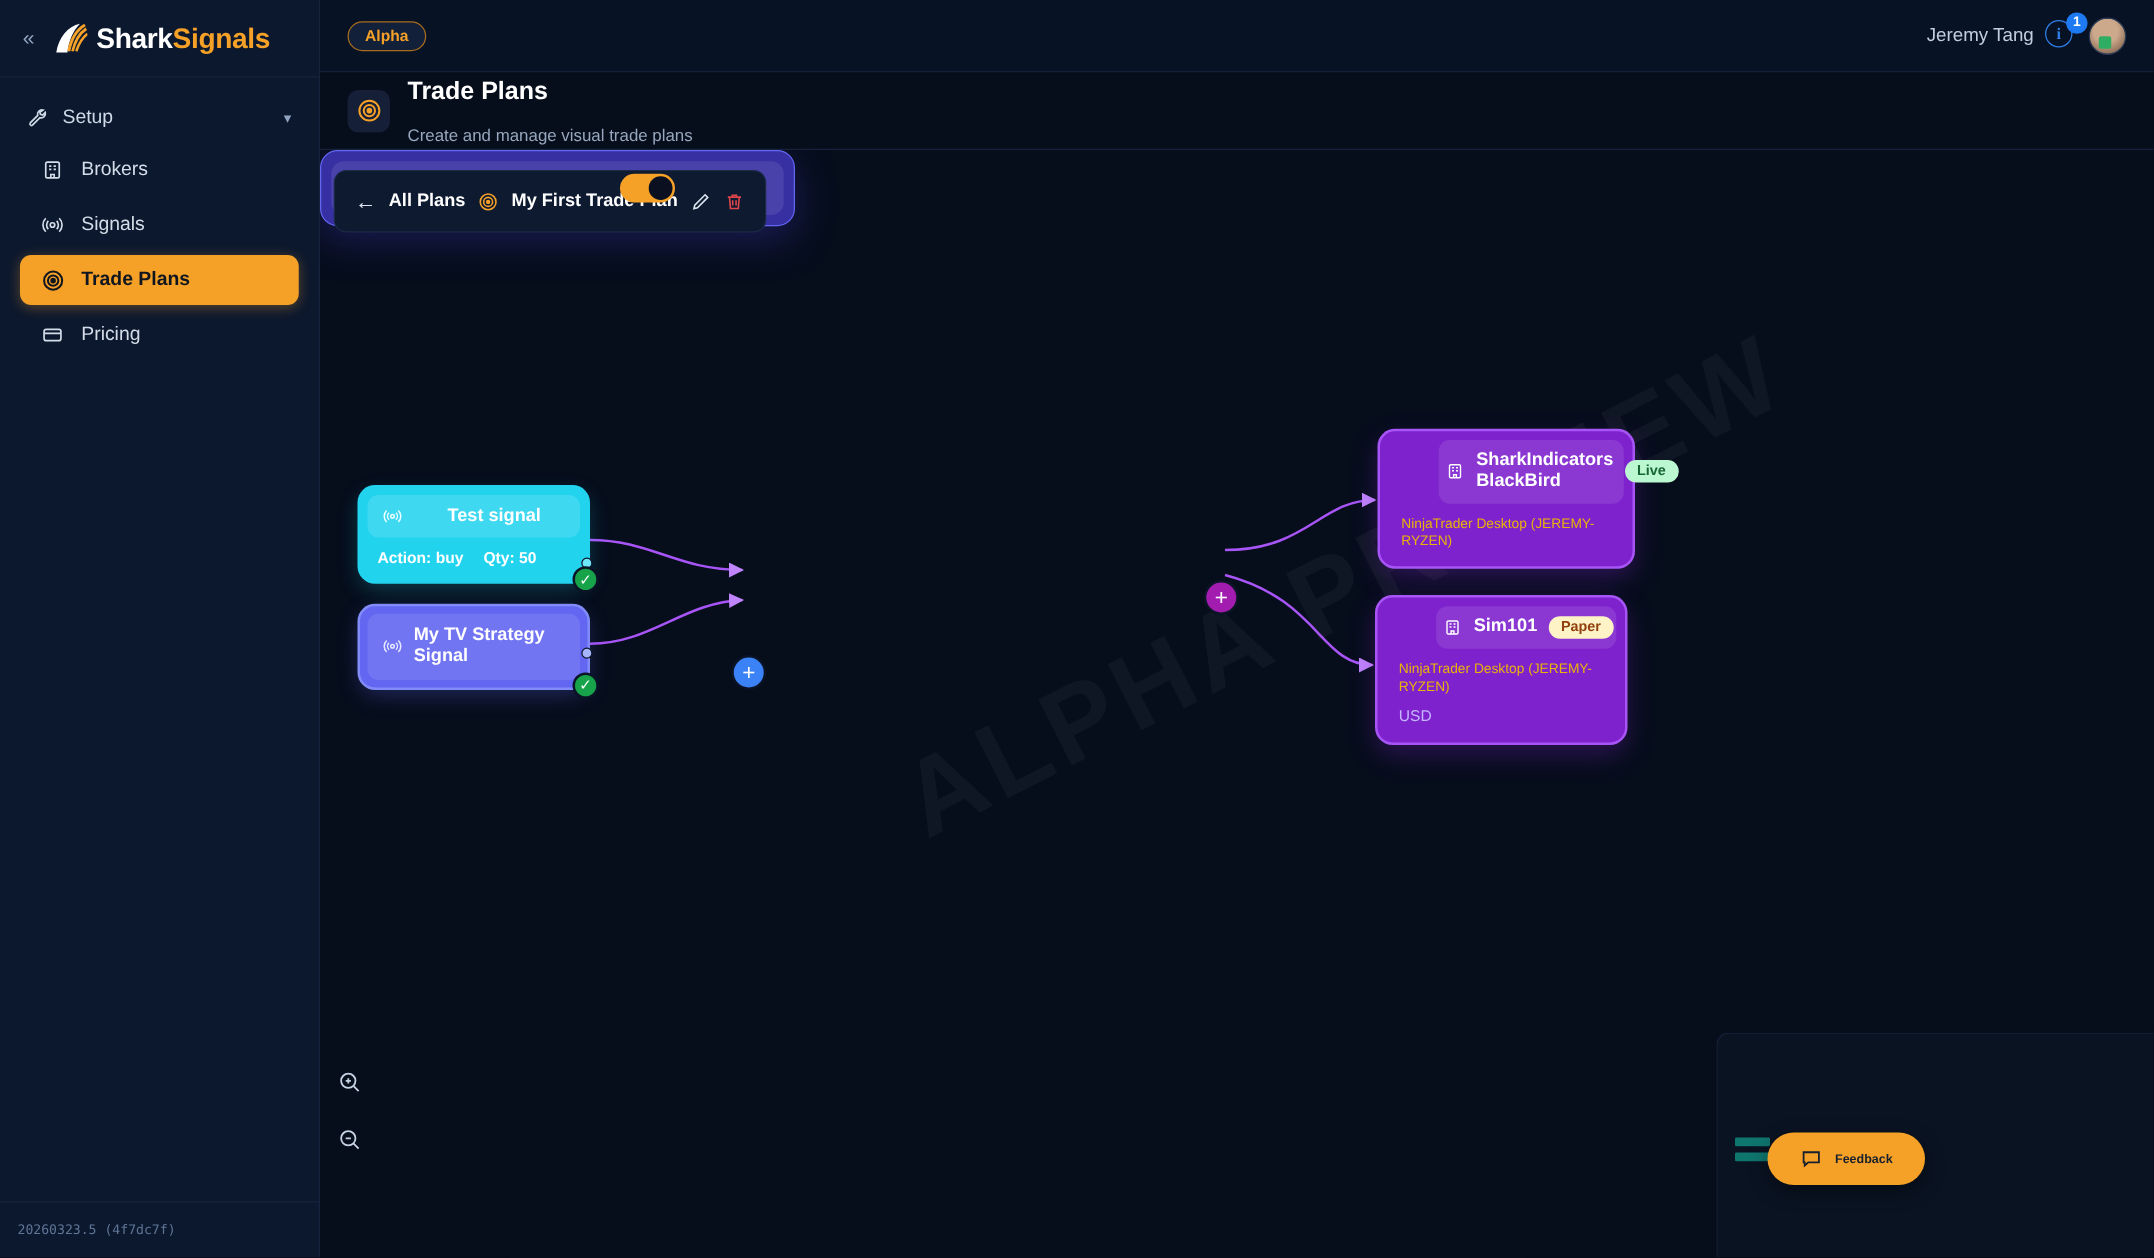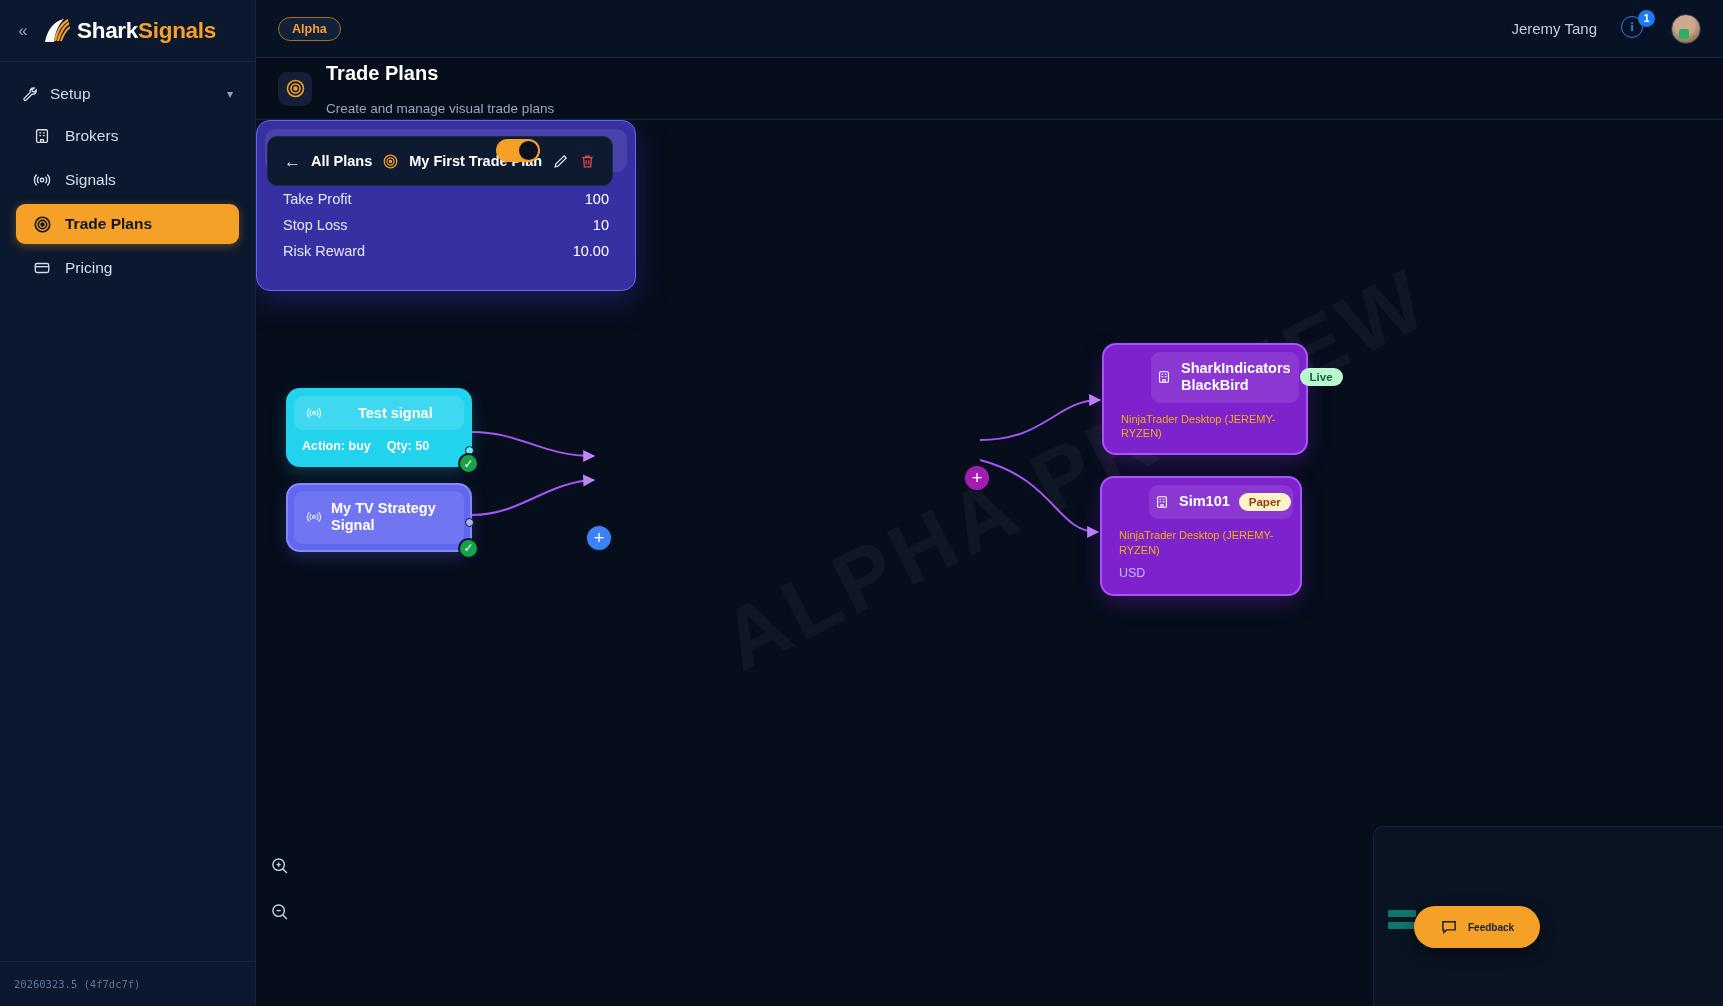--- a/index.html
+++ b/index.html
@@ -58,21 +58,21 @@
   
   #topbar {
     position: absolute; left: 256px; top: 0; right: 0; height: 58px;
     background: #081225; border-bottom: 1px solid #18263f;
     display: flex; align-items: center; padding: 0 22px;
   }
   .alpha-pill {
     border: 1px solid #a86c1d; color: #f5a027; background: #13203a;
     font-size: 12.5px; font-weight: 600; padding: 4px 13px; border-radius: 14px;
   }
-  #topbar-right { margin-left: auto; display: flex; align-items: center; gap: 24px; }
+  #topbar-right { margin-left: auto; display: flex; align-items: center; gap: 9px; }
   .user-name { color: #c2cedf; font-size: 15px; }
   .info-wrap { position: relative; width: 26px; height: 26px; }
   .info-circle {
     width: 22px; height: 22px; border-radius: 50%;
     border: 1.8px solid #2f7fe8; color: #2f7fe8;
     font-size: 13px; font-weight: bold; font-family: "Liberation Serif", serif;
     display: flex; align-items: center; justify-content: center; cursor: pointer;
   }
   .info-badge {
     position: absolute; top: -6px; right: -8px; min-width: 17px; height: 17px;
@@ -440,34 +440,20 @@
               <circle cx="10" cy="10" r="4.3"></circle>
               <circle cx="10" cy="10" r="1.4" fill="#ffffff"></circle>
           </svg>
         </span>
         <span class="plan-title">My First Trade Plan</span>
         <div class="toggle">
           <div class="knob"></div>
         </div>
         <span class="enabled-pill">Enabled</span>
       </div>
-      <div class="plan-rows">
-        <div class="plan-row">
-          <span>Take Profit</span>
-          <span class="val">100</span>
-        </div>
-        <div class="plan-row">
-          <span>Stop Loss</span>
-          <span class="val">10</span>
-        </div>
-        <div class="plan-row">
-          <span>Risk Reward</span>
-          <span class="val">10.00</span>
-        </div>
-      </div>
     </div>
 
     <div class="broker-node" id="node-blackbird">
       <div class="broker-head">
         <span>
           <svg width="16" height="16" viewBox="0 0 20 20" fill="none" stroke="#ffffff" stroke-width="1.4">
             <rect x="4.5" y="3.5" width="11" height="13" rx="1.3"></rect>
             <path d="M7 6.5h2M11 6.5h2M7 9.5h2M11 9.5h2M8.6 16.5v-3h2.8v3"></path>
           </svg>
         </span>

